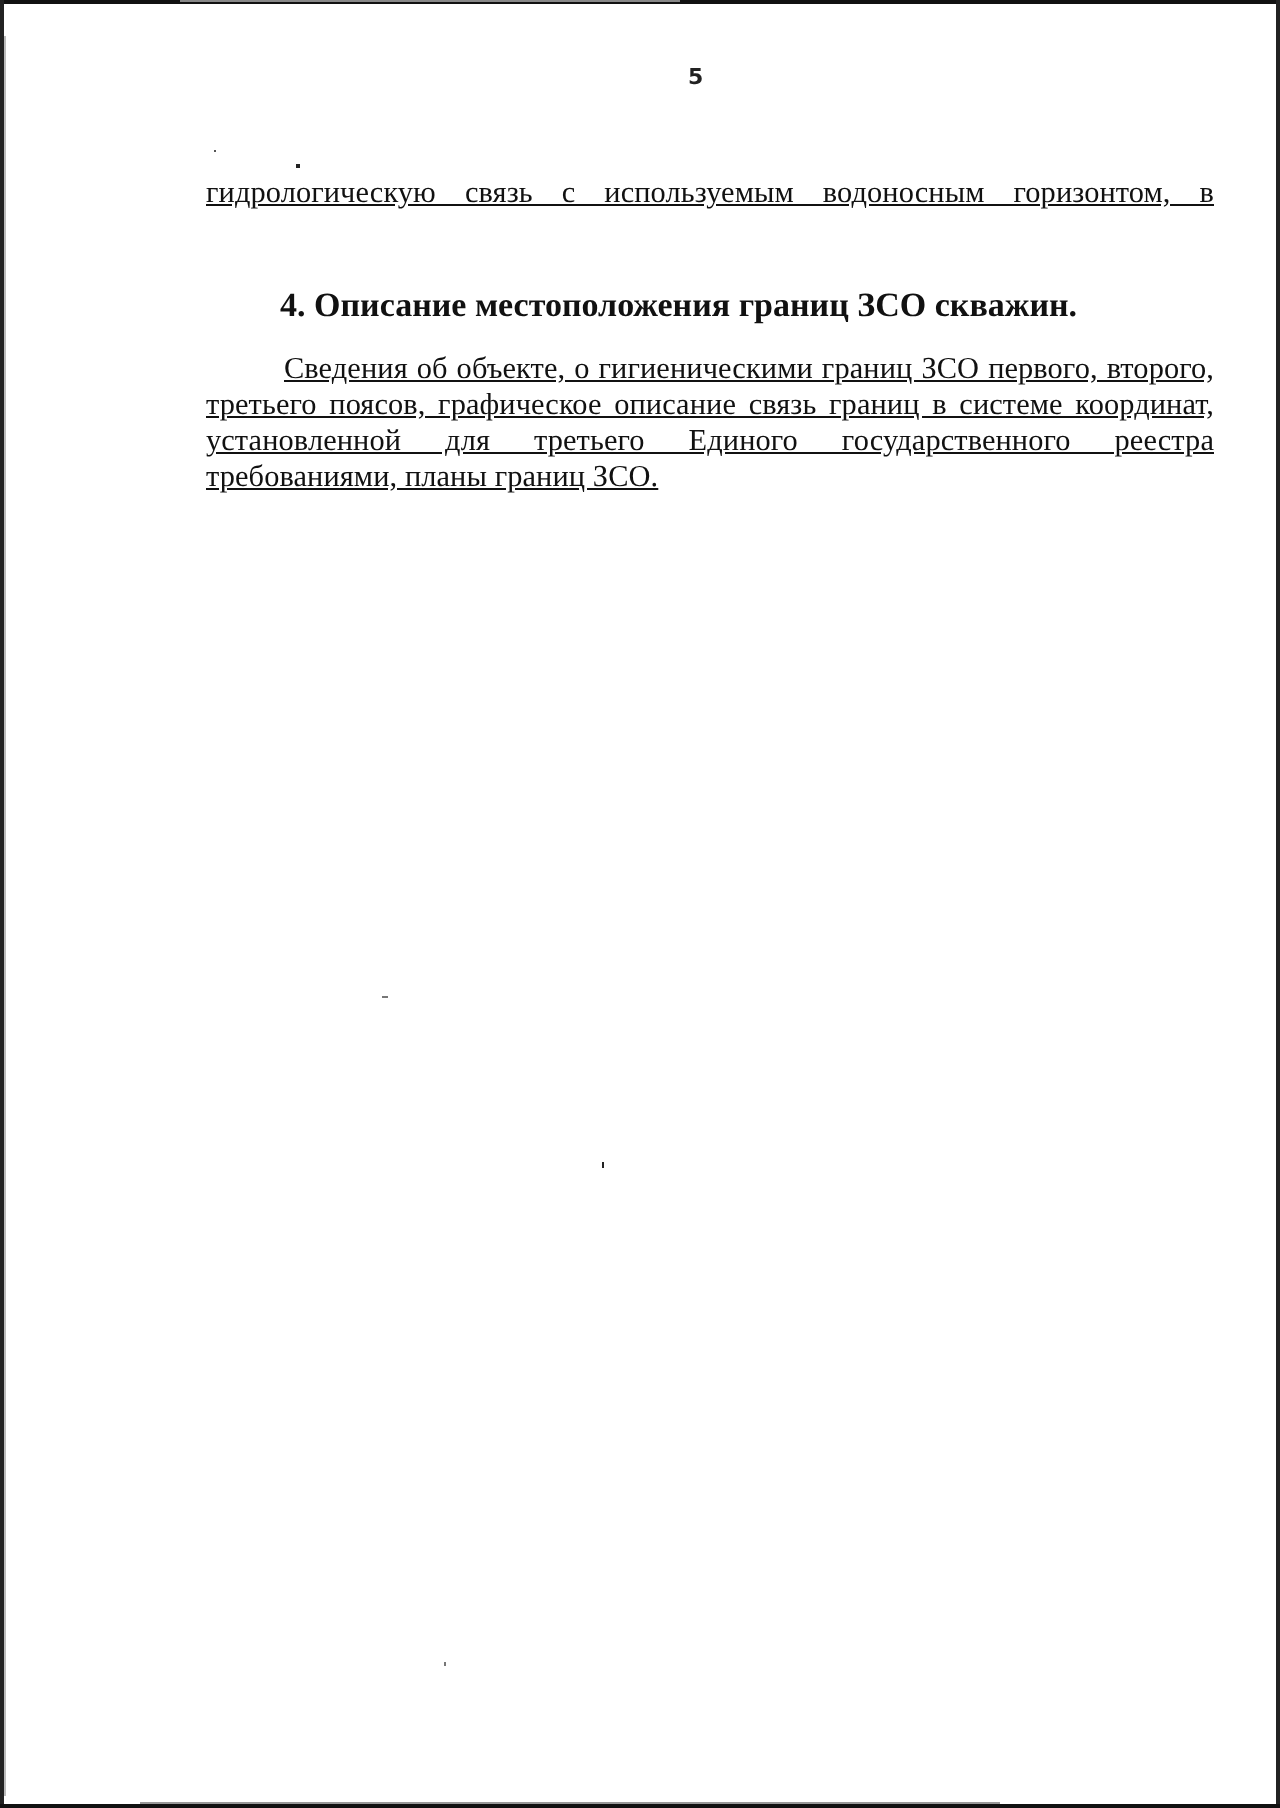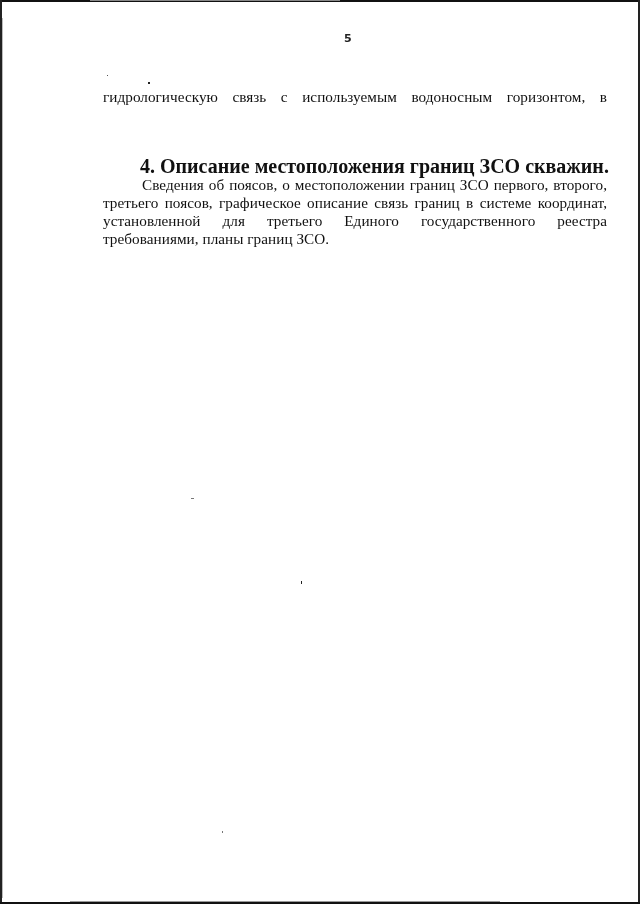--- a/index.html
+++ b/index.html
@@ -71,29 +71,30 @@
 
     .text-block {
       position: absolute;
       left: 103px;
       width: 504px;
       font-size: 15.2px;
       line-height: 18px;
       text-align: justify;
       text-align-last: left;
       letter-spacing: 0.05px;
+      text-decoration: underline;
     }
 
     .para-1 { top: 88px; }
 
     .heading {
       position: absolute;
       left: 140px;
-      top: 155px;
-      font-size: 20px;
+      top: 143px;
+      font-size: 17px;
       font-weight: bold;
       color: #111;
       white-space: nowrap;
     }
 
     .para-2 {
       top: 176px;
     }
     .para-2 .line {
       display: block;
@@ -138,19 +139,19 @@
   <div class="speck" style="left:301px;top:581px;width:1px;height:3px;background:#222;"></div>
   <div class="speck" style="left:222px;top:831px;width:1px;height:2px;background:#777;"></div>
 
   <div class="text-block para-1">
     <span class="line">гидрологическую связь с используемым водоносным горизонтом, в</span>
   </div>
 
   <div class="heading">4. Описание местоположения границ ЗСО скважин.</div>
 
   <div class="text-block para-2">
-    <span class="line first">Сведения об поясов, о местоположении границ ЗСО первого, второго,</span>
+    <span class="line first">Сведения об объекте, о гигиеническими границ ЗСО первого, второго,</span>
     <span class="line">третьего поясов, графическое описание связь границ в системе координат,</span>
     <span class="line">установленной для третьего Единого государственного реестра</span>
     <span class="line last">требованиями, планы границ ЗСО.</span>
   </div>
 
 </div>
 
 </body></html>

